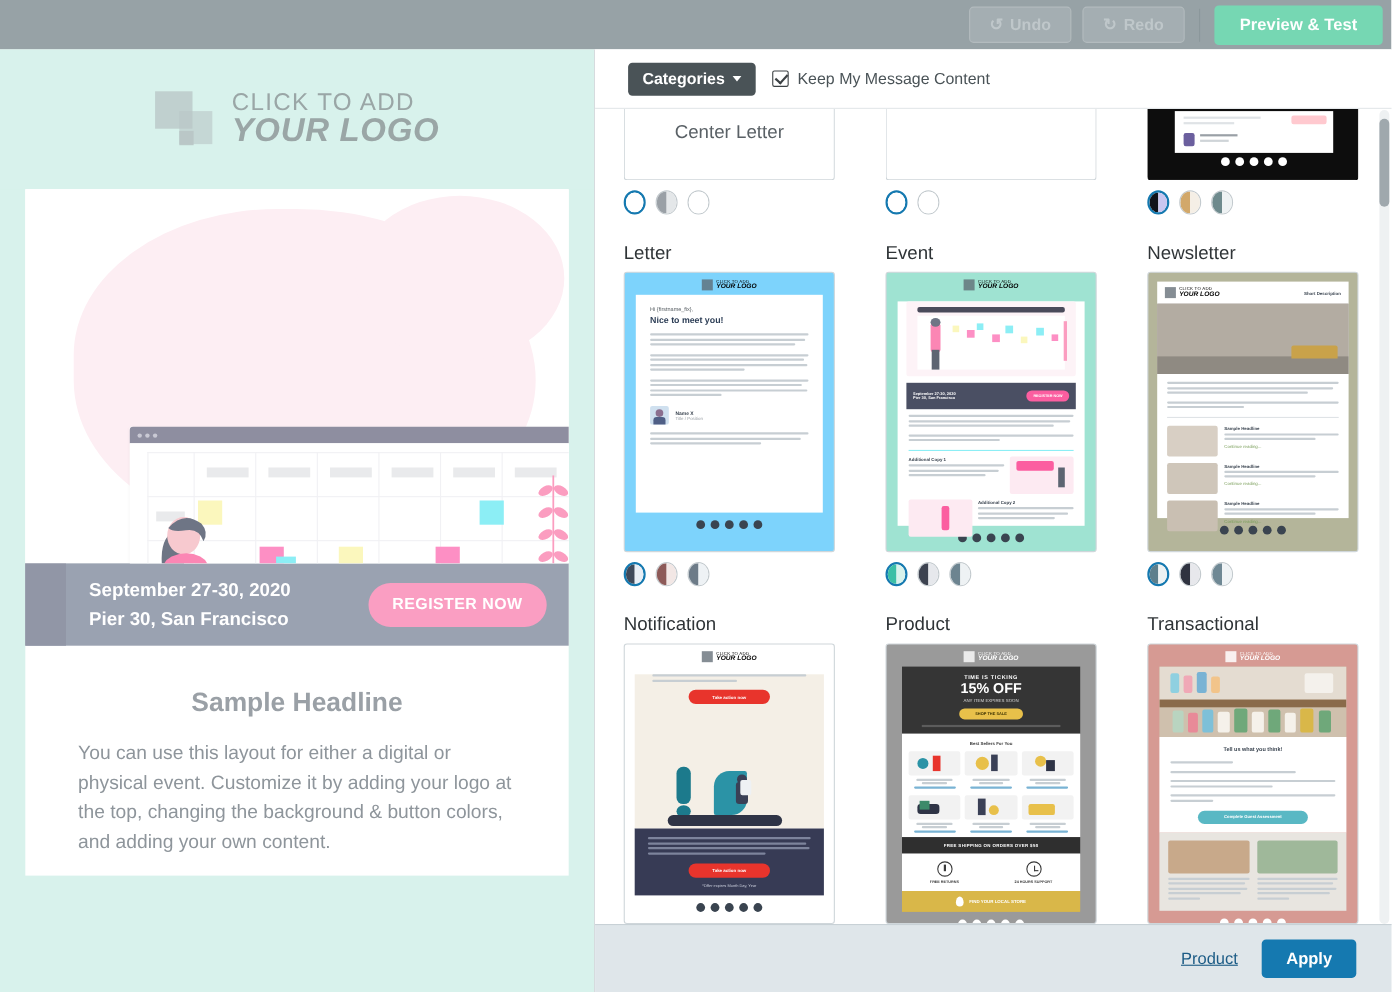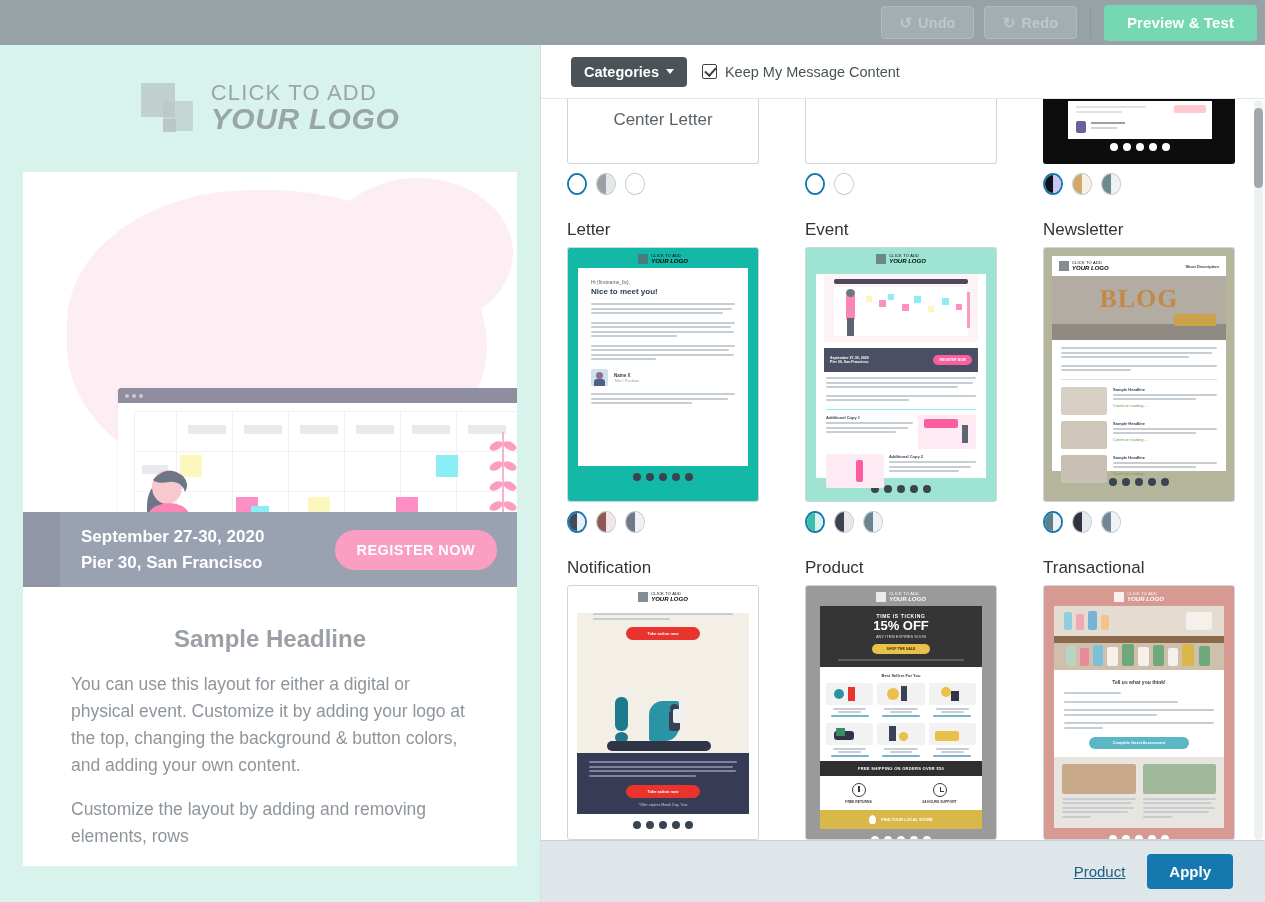--- a/index.html
+++ b/index.html
@@ -292,21 +292,20 @@
           <div class="event-accent"></div>
           <div class="event-txt">
             <div>September 27-30, 2020</div>
             <div>Pier 30, San Francisco</div>
           </div>
           <div class="reg-btn">REGISTER NOW</div>
         </div>
 
         <div class="headline">Sample Headline</div>
         <div class="para">You can use this layout for either a digital or physical event. Customize it by adding your logo at the top, changing the background &amp; button colors, and adding your own content.</div>
-        <div class="para">Customize the layout by adding and removing elements, rows</div>
       </div>
     </div>
   </div>
 
   <div class="panel">
 
     <div class="panel-head">
       <div class="cat-btn">
         <span>Categories</span>
         <span class="caret"></span>
@@ -387,21 +386,21 @@
                 <i style="background:#eef2f3"></i>
               </span>
           </div>
         </div>
       </div>
 
       <div class="grid3">
 
         <div class="cell">
           <div class="cat-title">Letter</div>
-          <div class="thumb" style="background:#14b8a6">
+          <div class="thumb" style="background:#7dd3fc">
             <div class="t-logo">
               <span class="sq"></span>
               <span class="tx">
                   <b>CLICK TO ADD</b>
                   <i>YOUR LOGO</i>
                 </span>
             </div>
             <div class="t-card" style="height:198px;padding:11px 13px;">
               <div style="font-size:5px;color:#5a6166;margin-bottom:2px;">Hi {firstname_fix},</div>
               <div style="font-size:8px;font-weight:bold;color:#2c3d55;margin-bottom:7px;">Nice to meet you!</div>
@@ -559,21 +558,20 @@
                       <b>CLICK TO ADD</b>
                       <i>YOUR LOGO</i>
                     </span>
                 </span>
                 <span style="font-size:4px;font-weight:bold;color:#3a4450;">Short Description</span>
               </div>
               <div style="height:64px;background:#a8a39b;position:relative;overflow:hidden;">
                 <div style="position:absolute;left:0;top:0;right:0;bottom:0;background:#b3aca2;"></div>
                 <div style="position:absolute;left:0;bottom:0;right:0;height:16px;background:#8f8a82;"></div>
                 <div style="position:absolute;right:10px;bottom:14px;width:42px;height:12px;background:#c9a24a;border-radius:2px 2px 0 0;"></div>
-                <div style="position:absolute;left:0;right:0;top:8px;text-align:center;font-size:26px;font-weight:bold;color:#c28a4a;letter-spacing:1px;font-family:'Liberation Serif',serif;">BLOG</div>
               </div>
               <div style="margin:7px 9px;">
                 <div class="ln" style="width:100%"></div>
                   <div class="ln" style="width:97%"></div>
                   <div class="ln" style="width:82%"></div>
                 <div style="height:4px"></div>
                 <div class="ln" style="width:100%"></div>
                   <div class="ln" style="width:45%"></div>
                 <div style="height:5px"></div>
                 <div style="height:1px;background:#dfe3e6;margin-bottom:5px;"></div>

